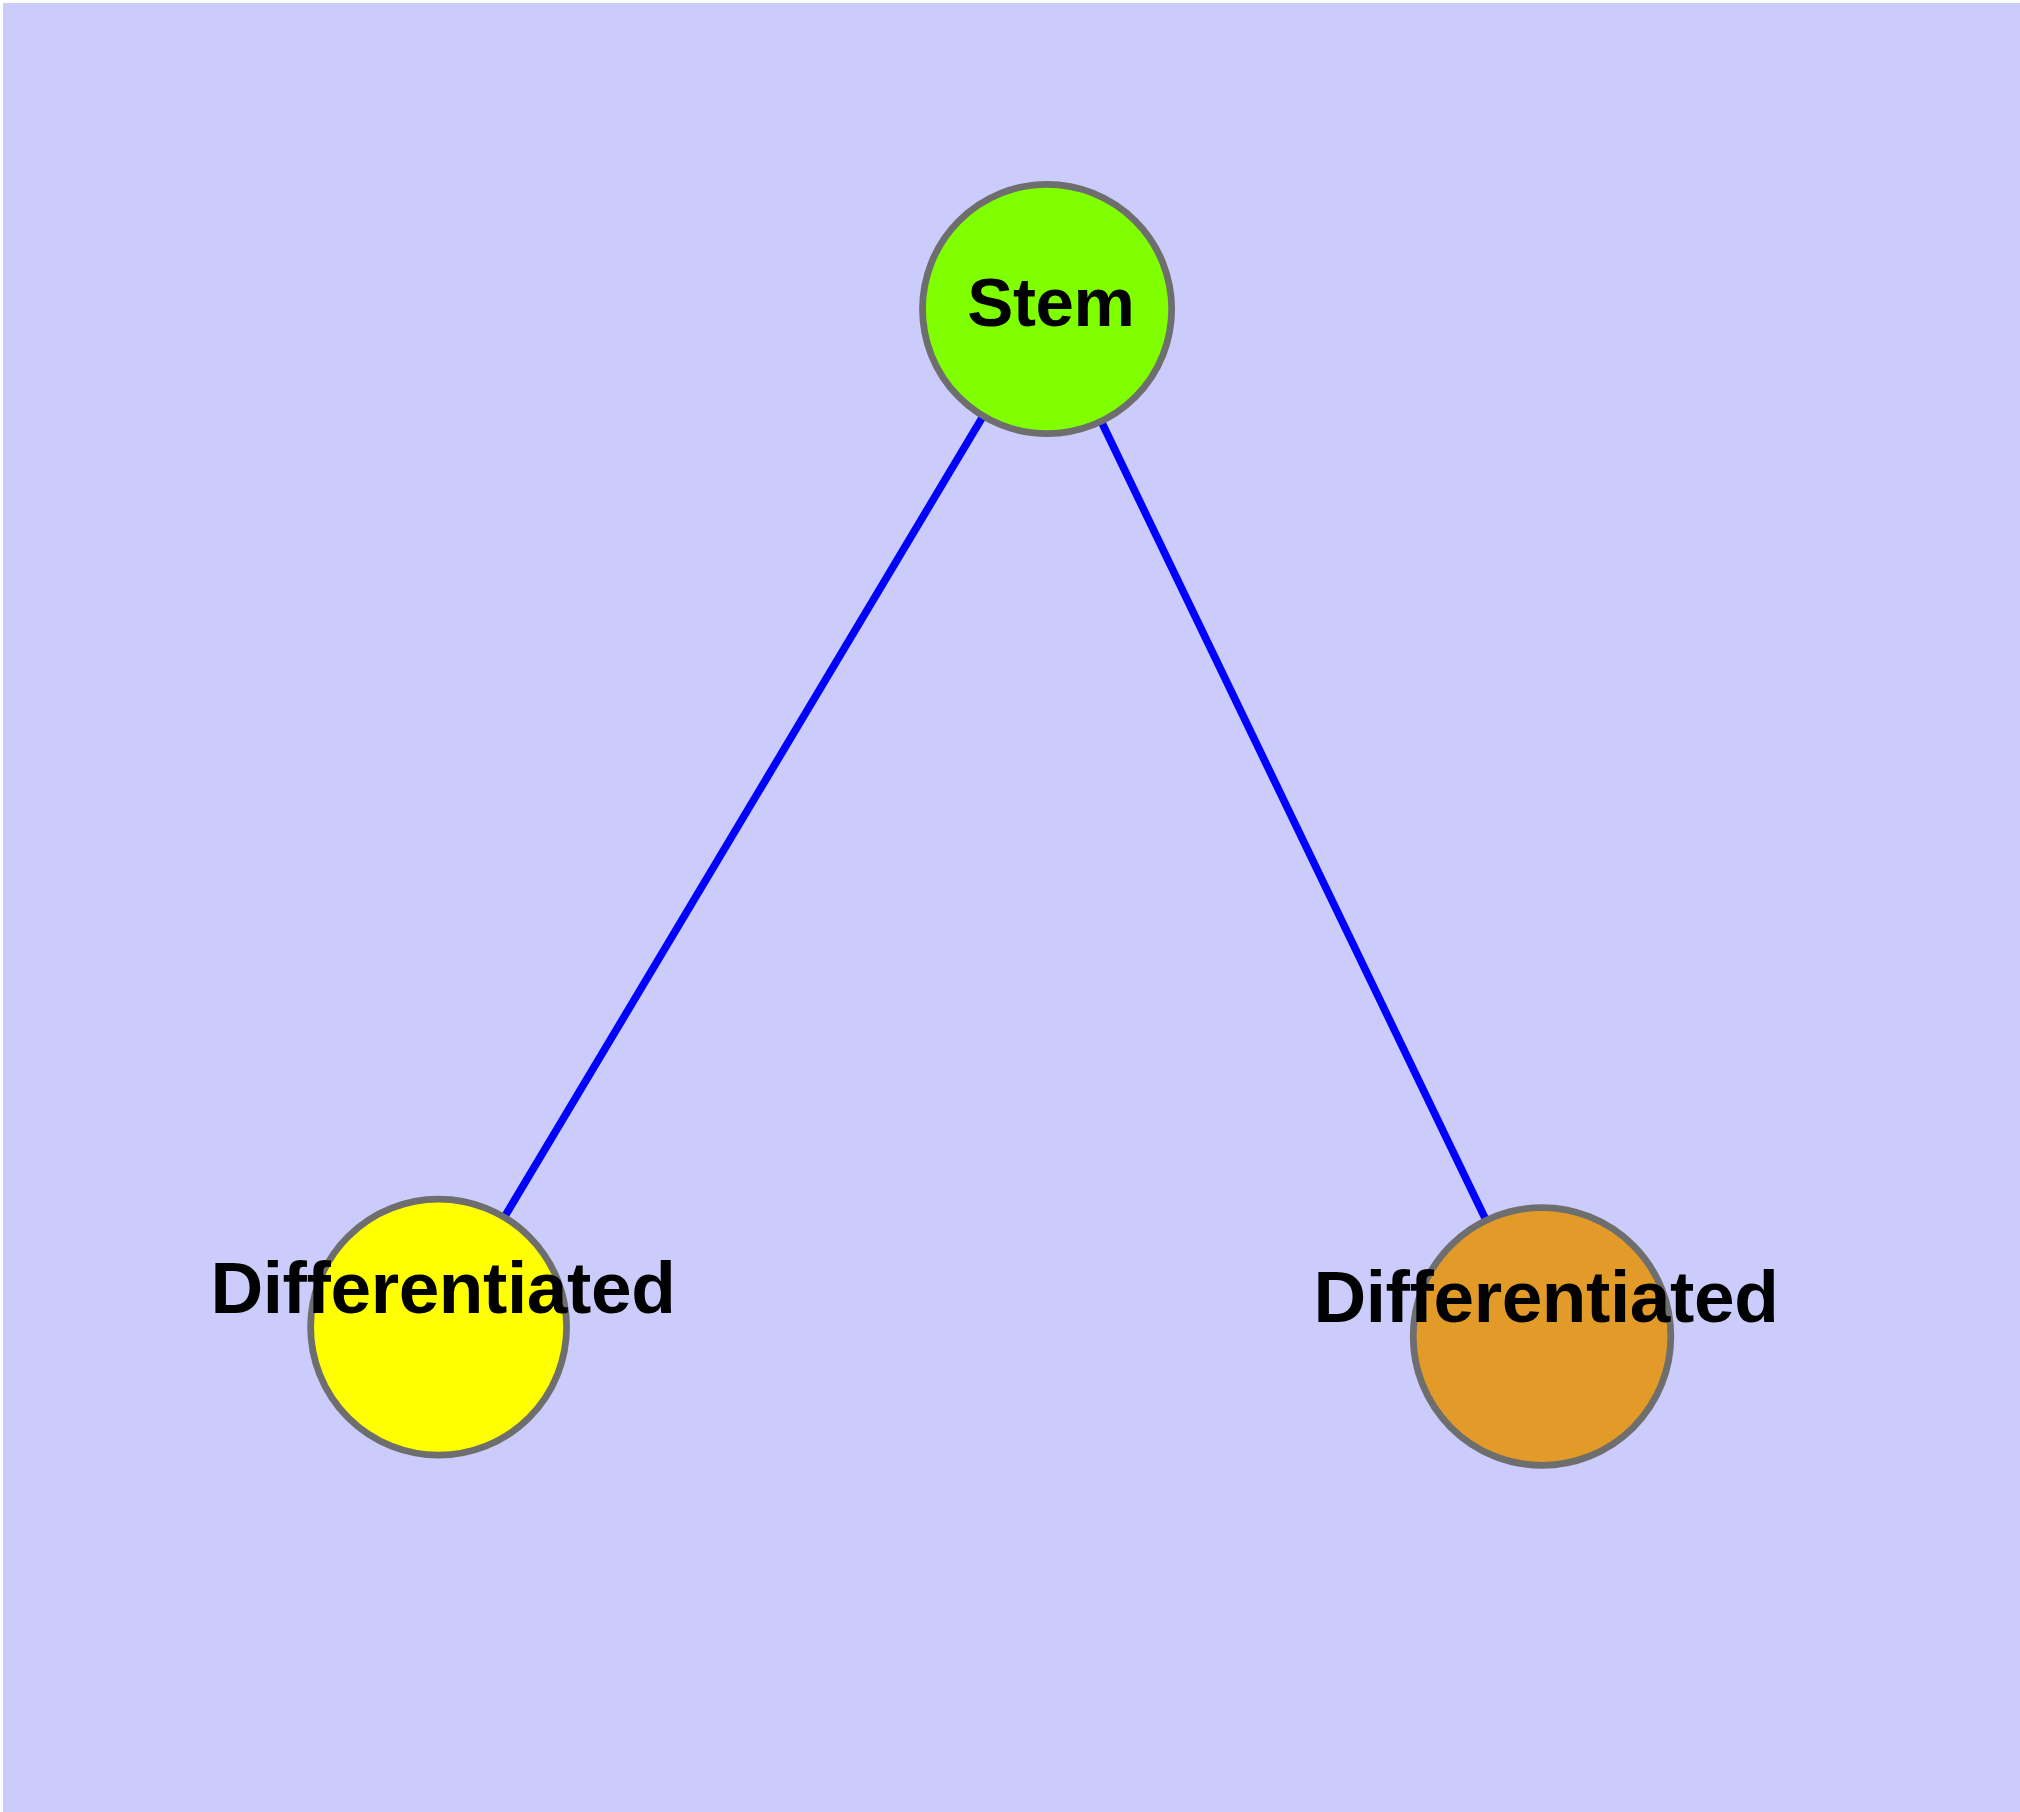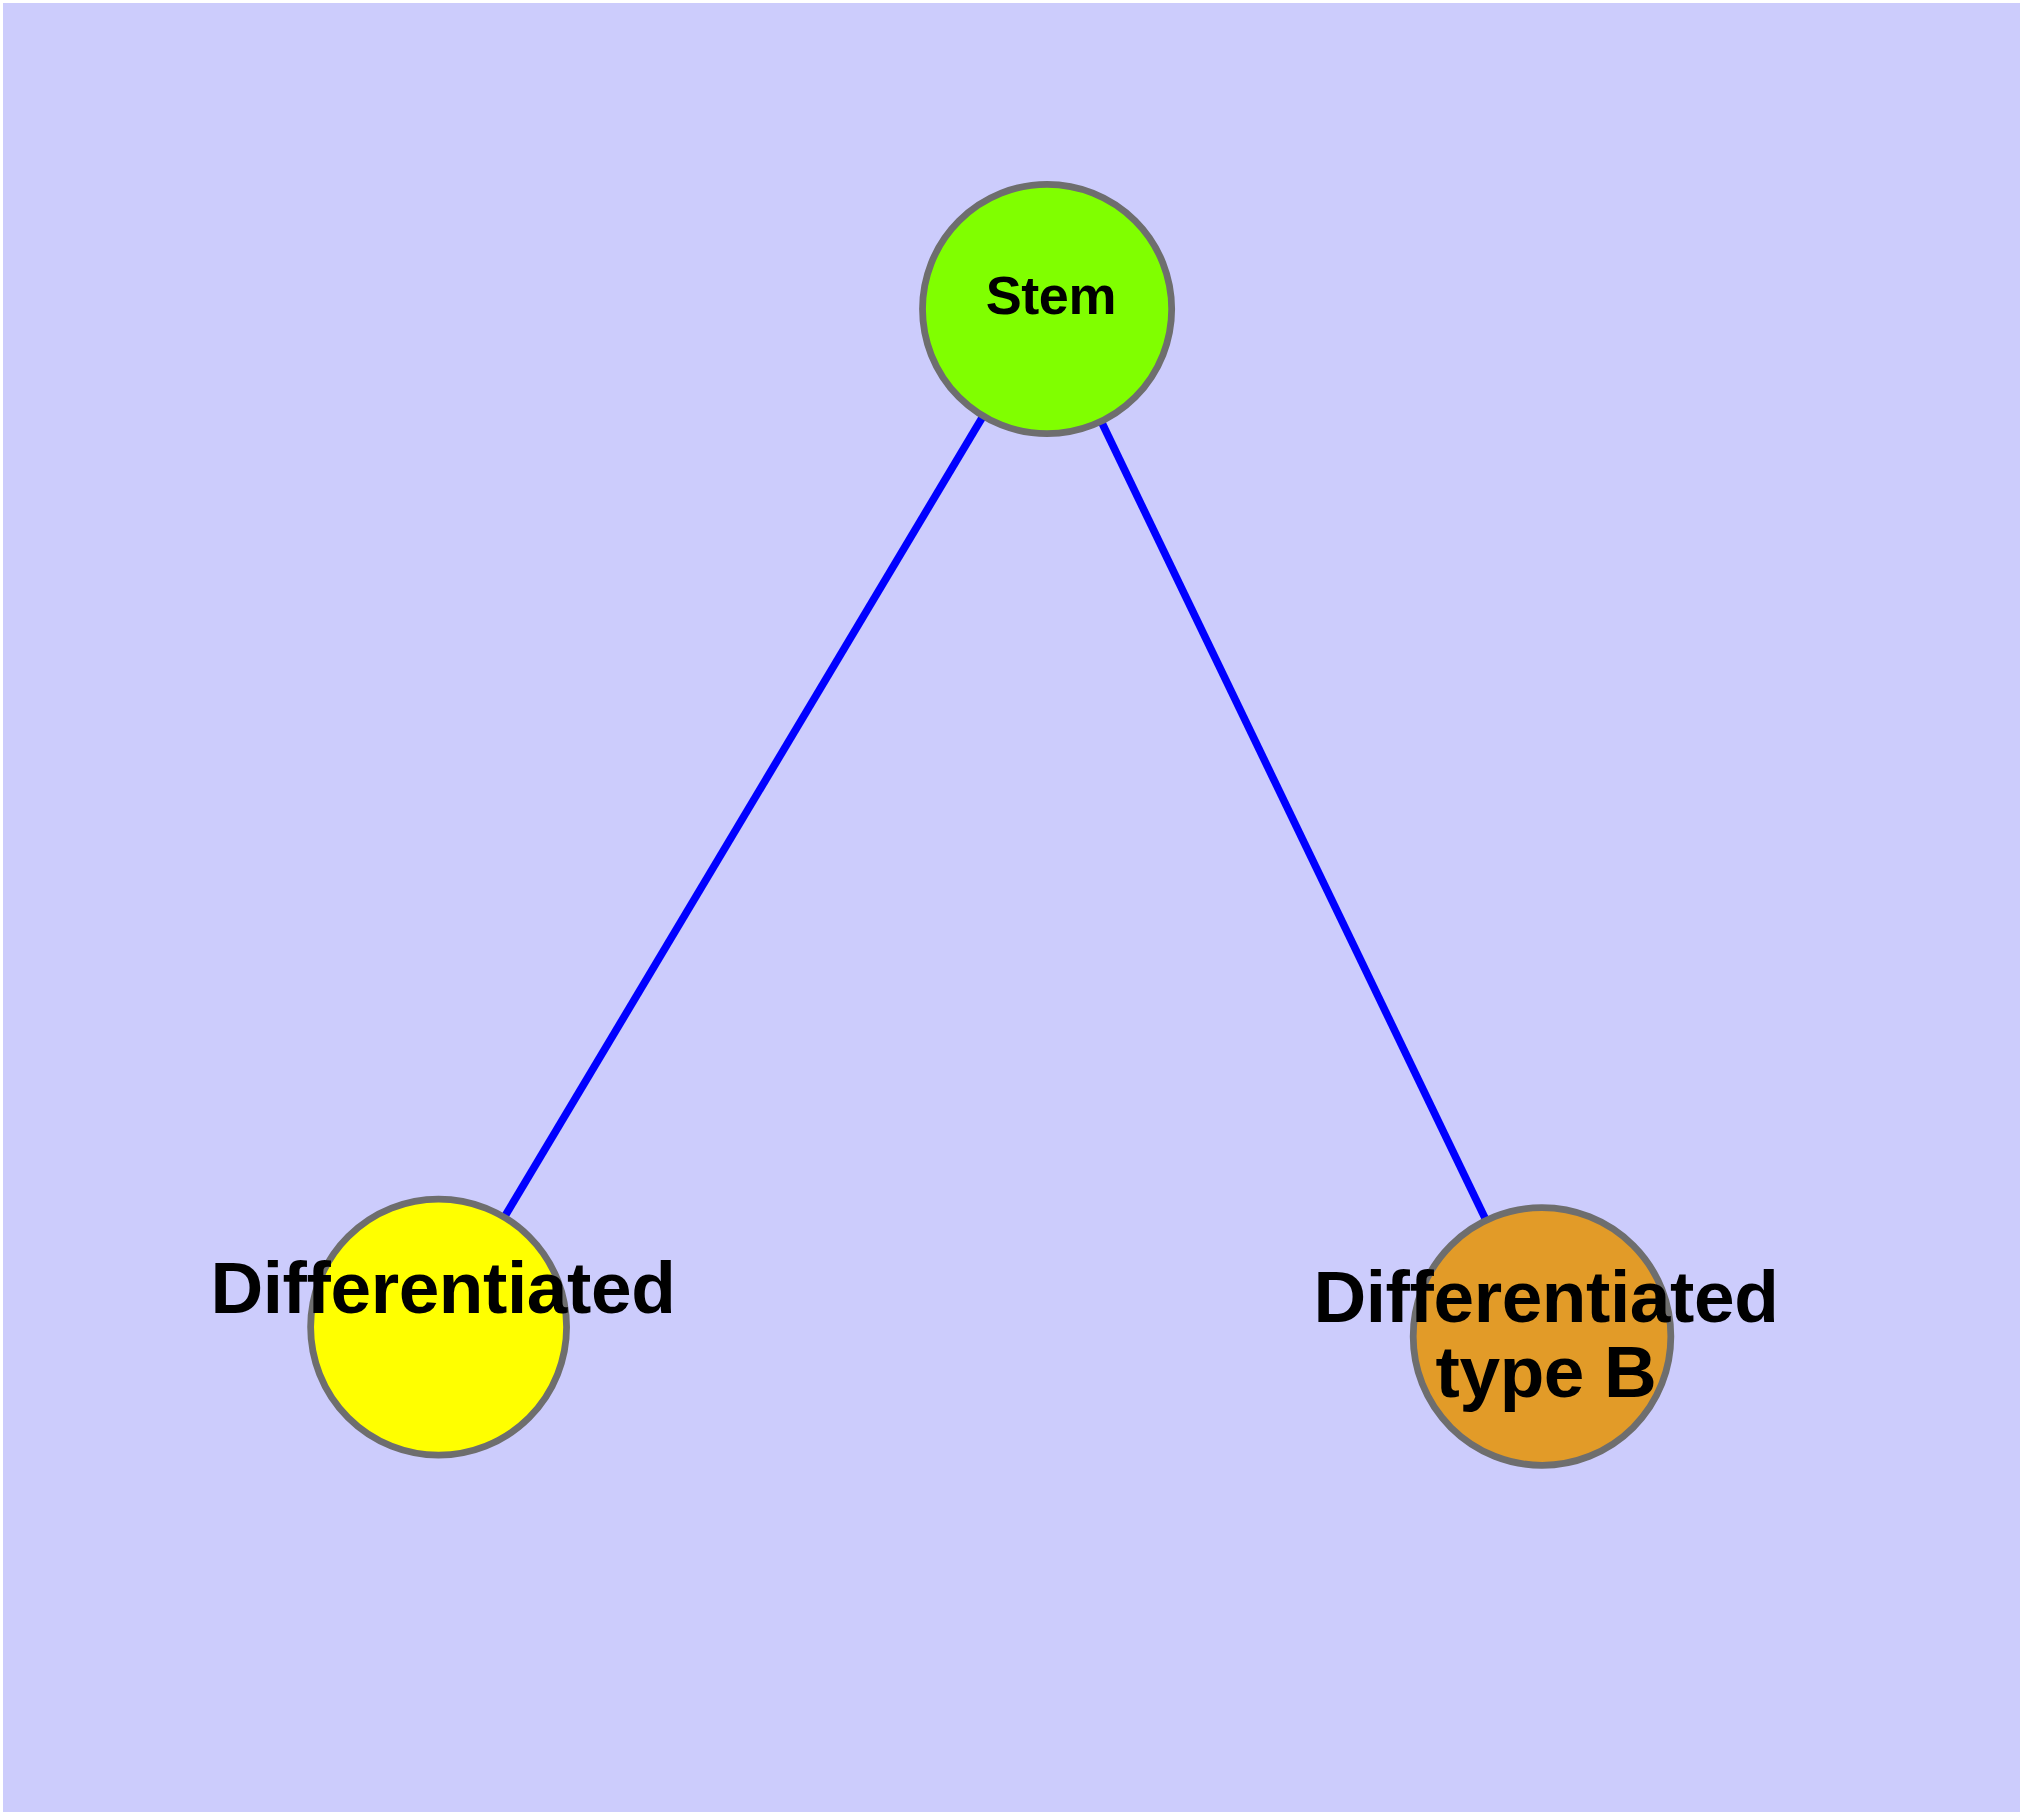--- a/index.html
+++ b/index.html
@@ -39,21 +39,21 @@
     position: absolute;
     text-align: center;
     font-weight: bold;
     color: #000000;
     white-space: nowrap;
     line-height: 1.02;
     pointer-events: none;
     letter-spacing: -0.4px;
   }
   .label-stem {
-    font-size: 54px;
+    font-size: 69px;
     left: 793px;
     top: 265px;
     width: 509px;
   }
   .label-a {
     font-size: 73px;
     left: 185px;
     top: 1248px;
     width: 509px;
   }
@@ -87,18 +87,17 @@
     <div class="node-label label-stem">
       <div>Stem</div>
     </div>
 
     <div class="node-label label-a">
       <div>Differentiated</div>
     </div>
 
     <div class="node-label label-b">
       <div>Differentiated</div>
-      <div>type B</div>
     </div>
 
   </div>
 </div>
 
 
 </body></html>

